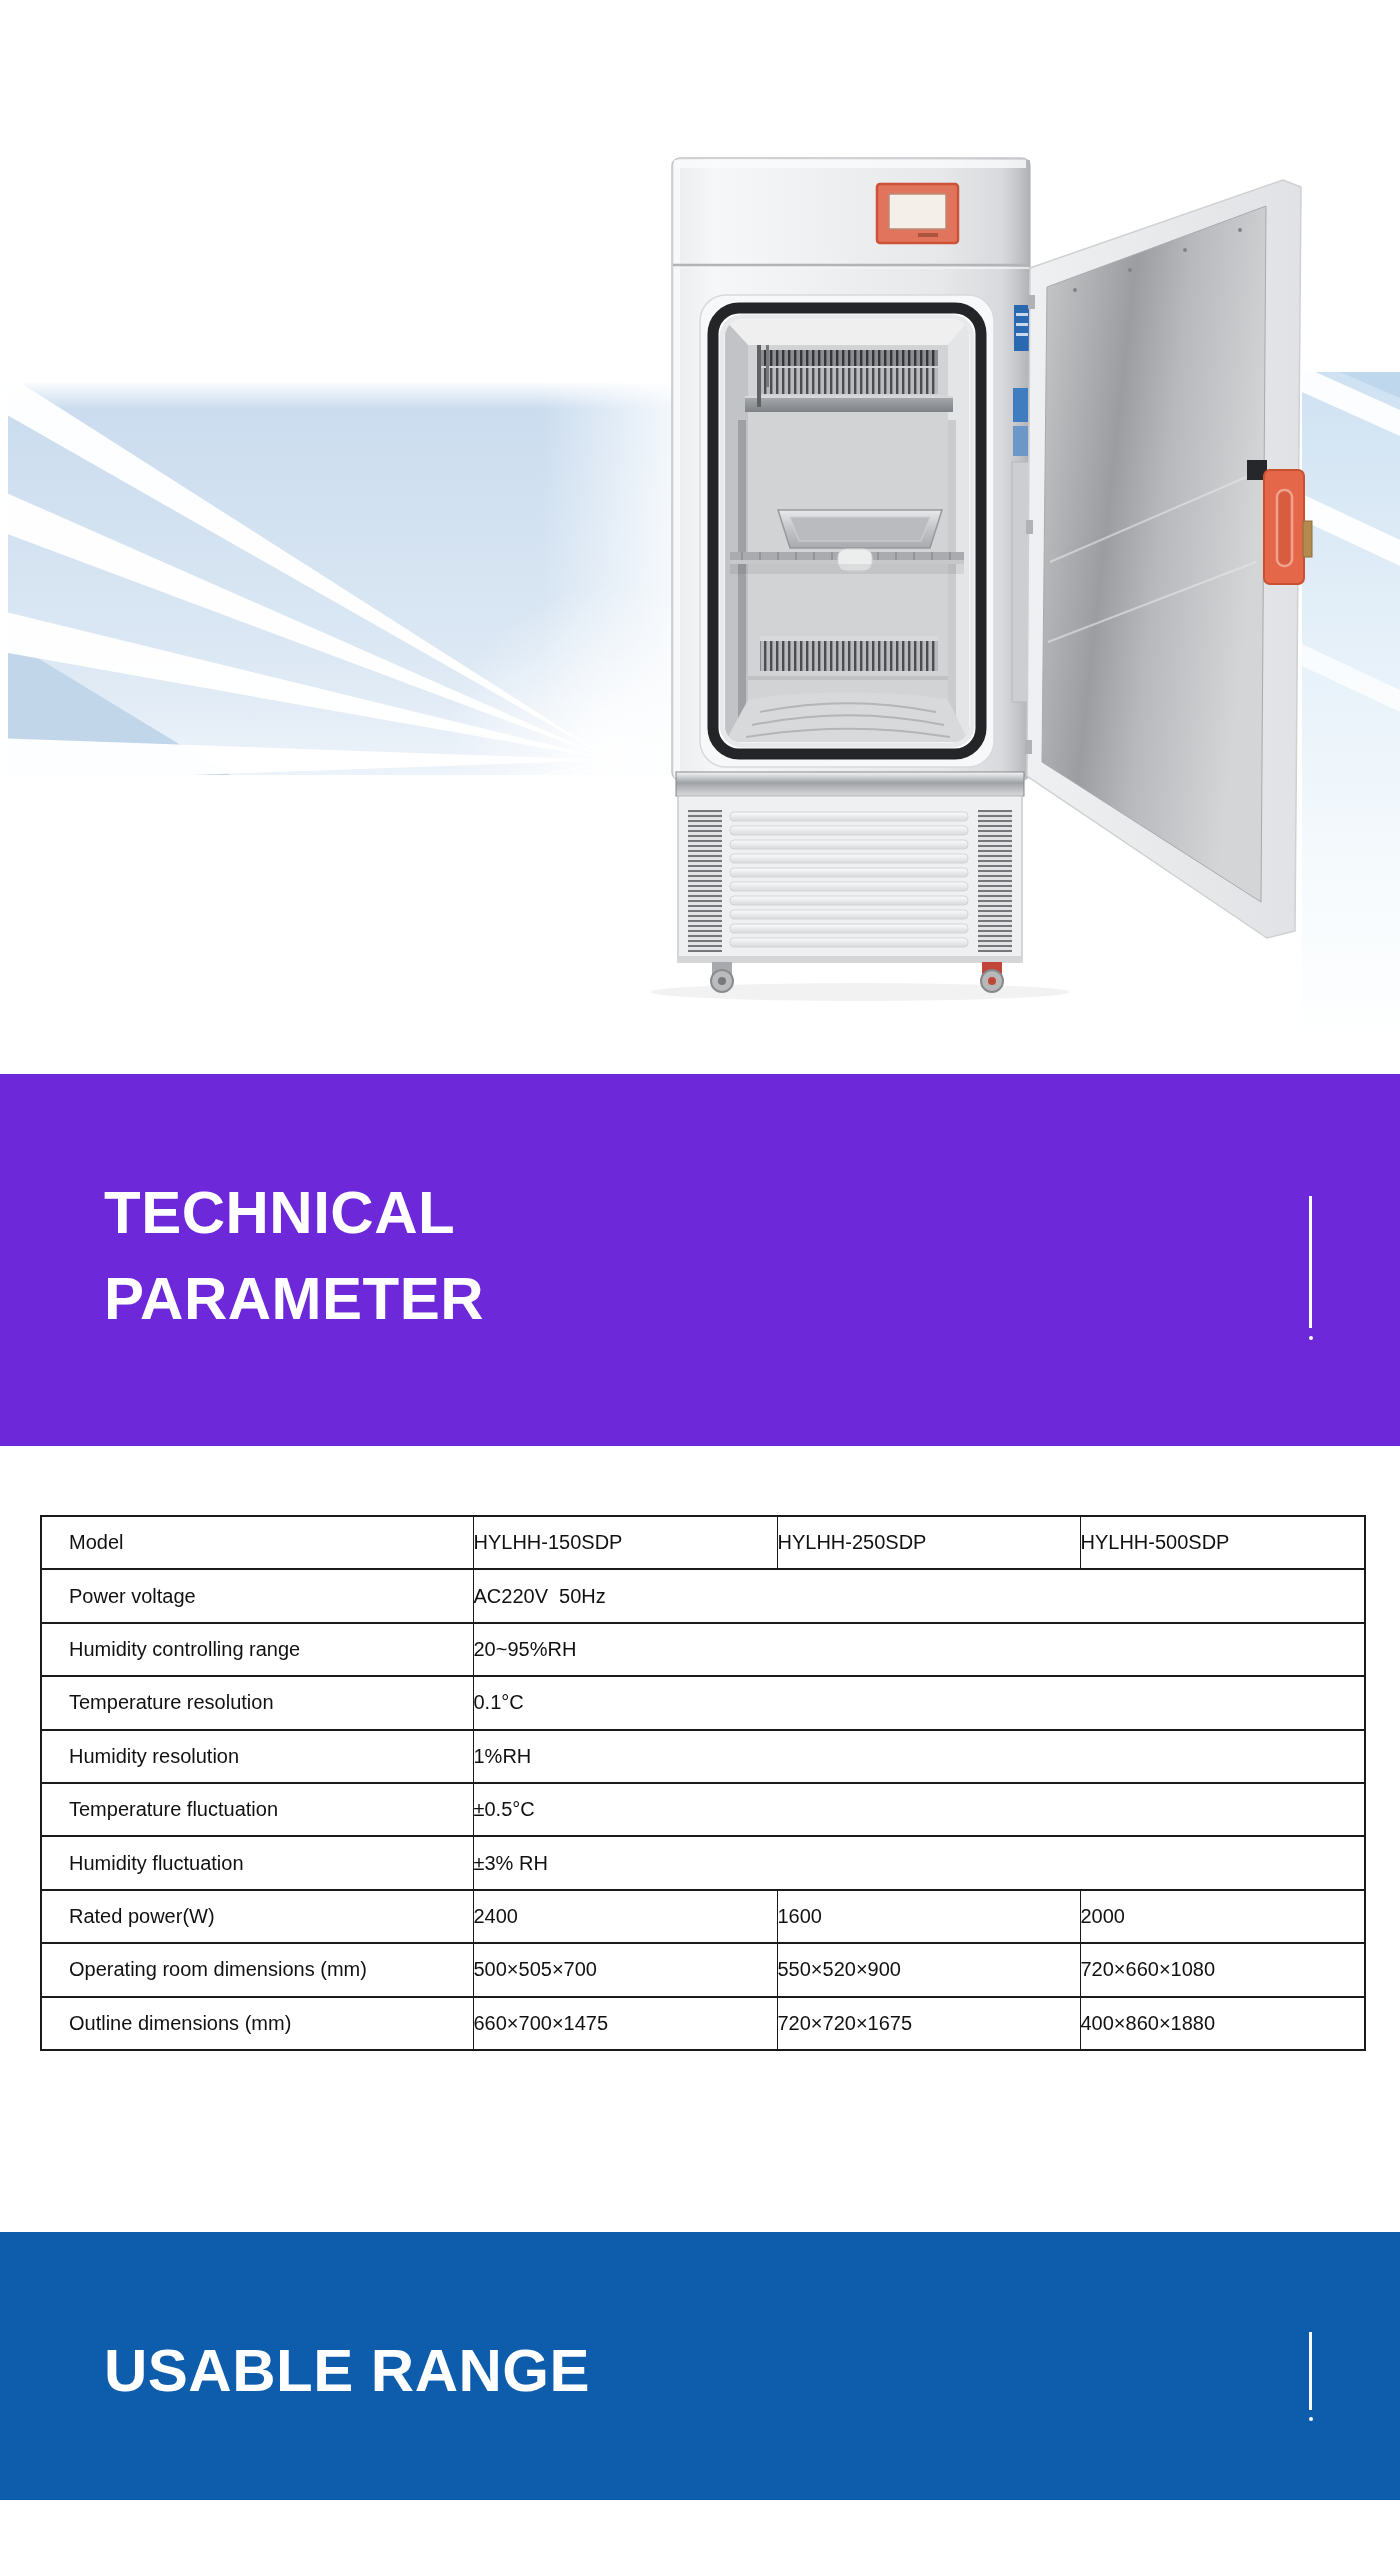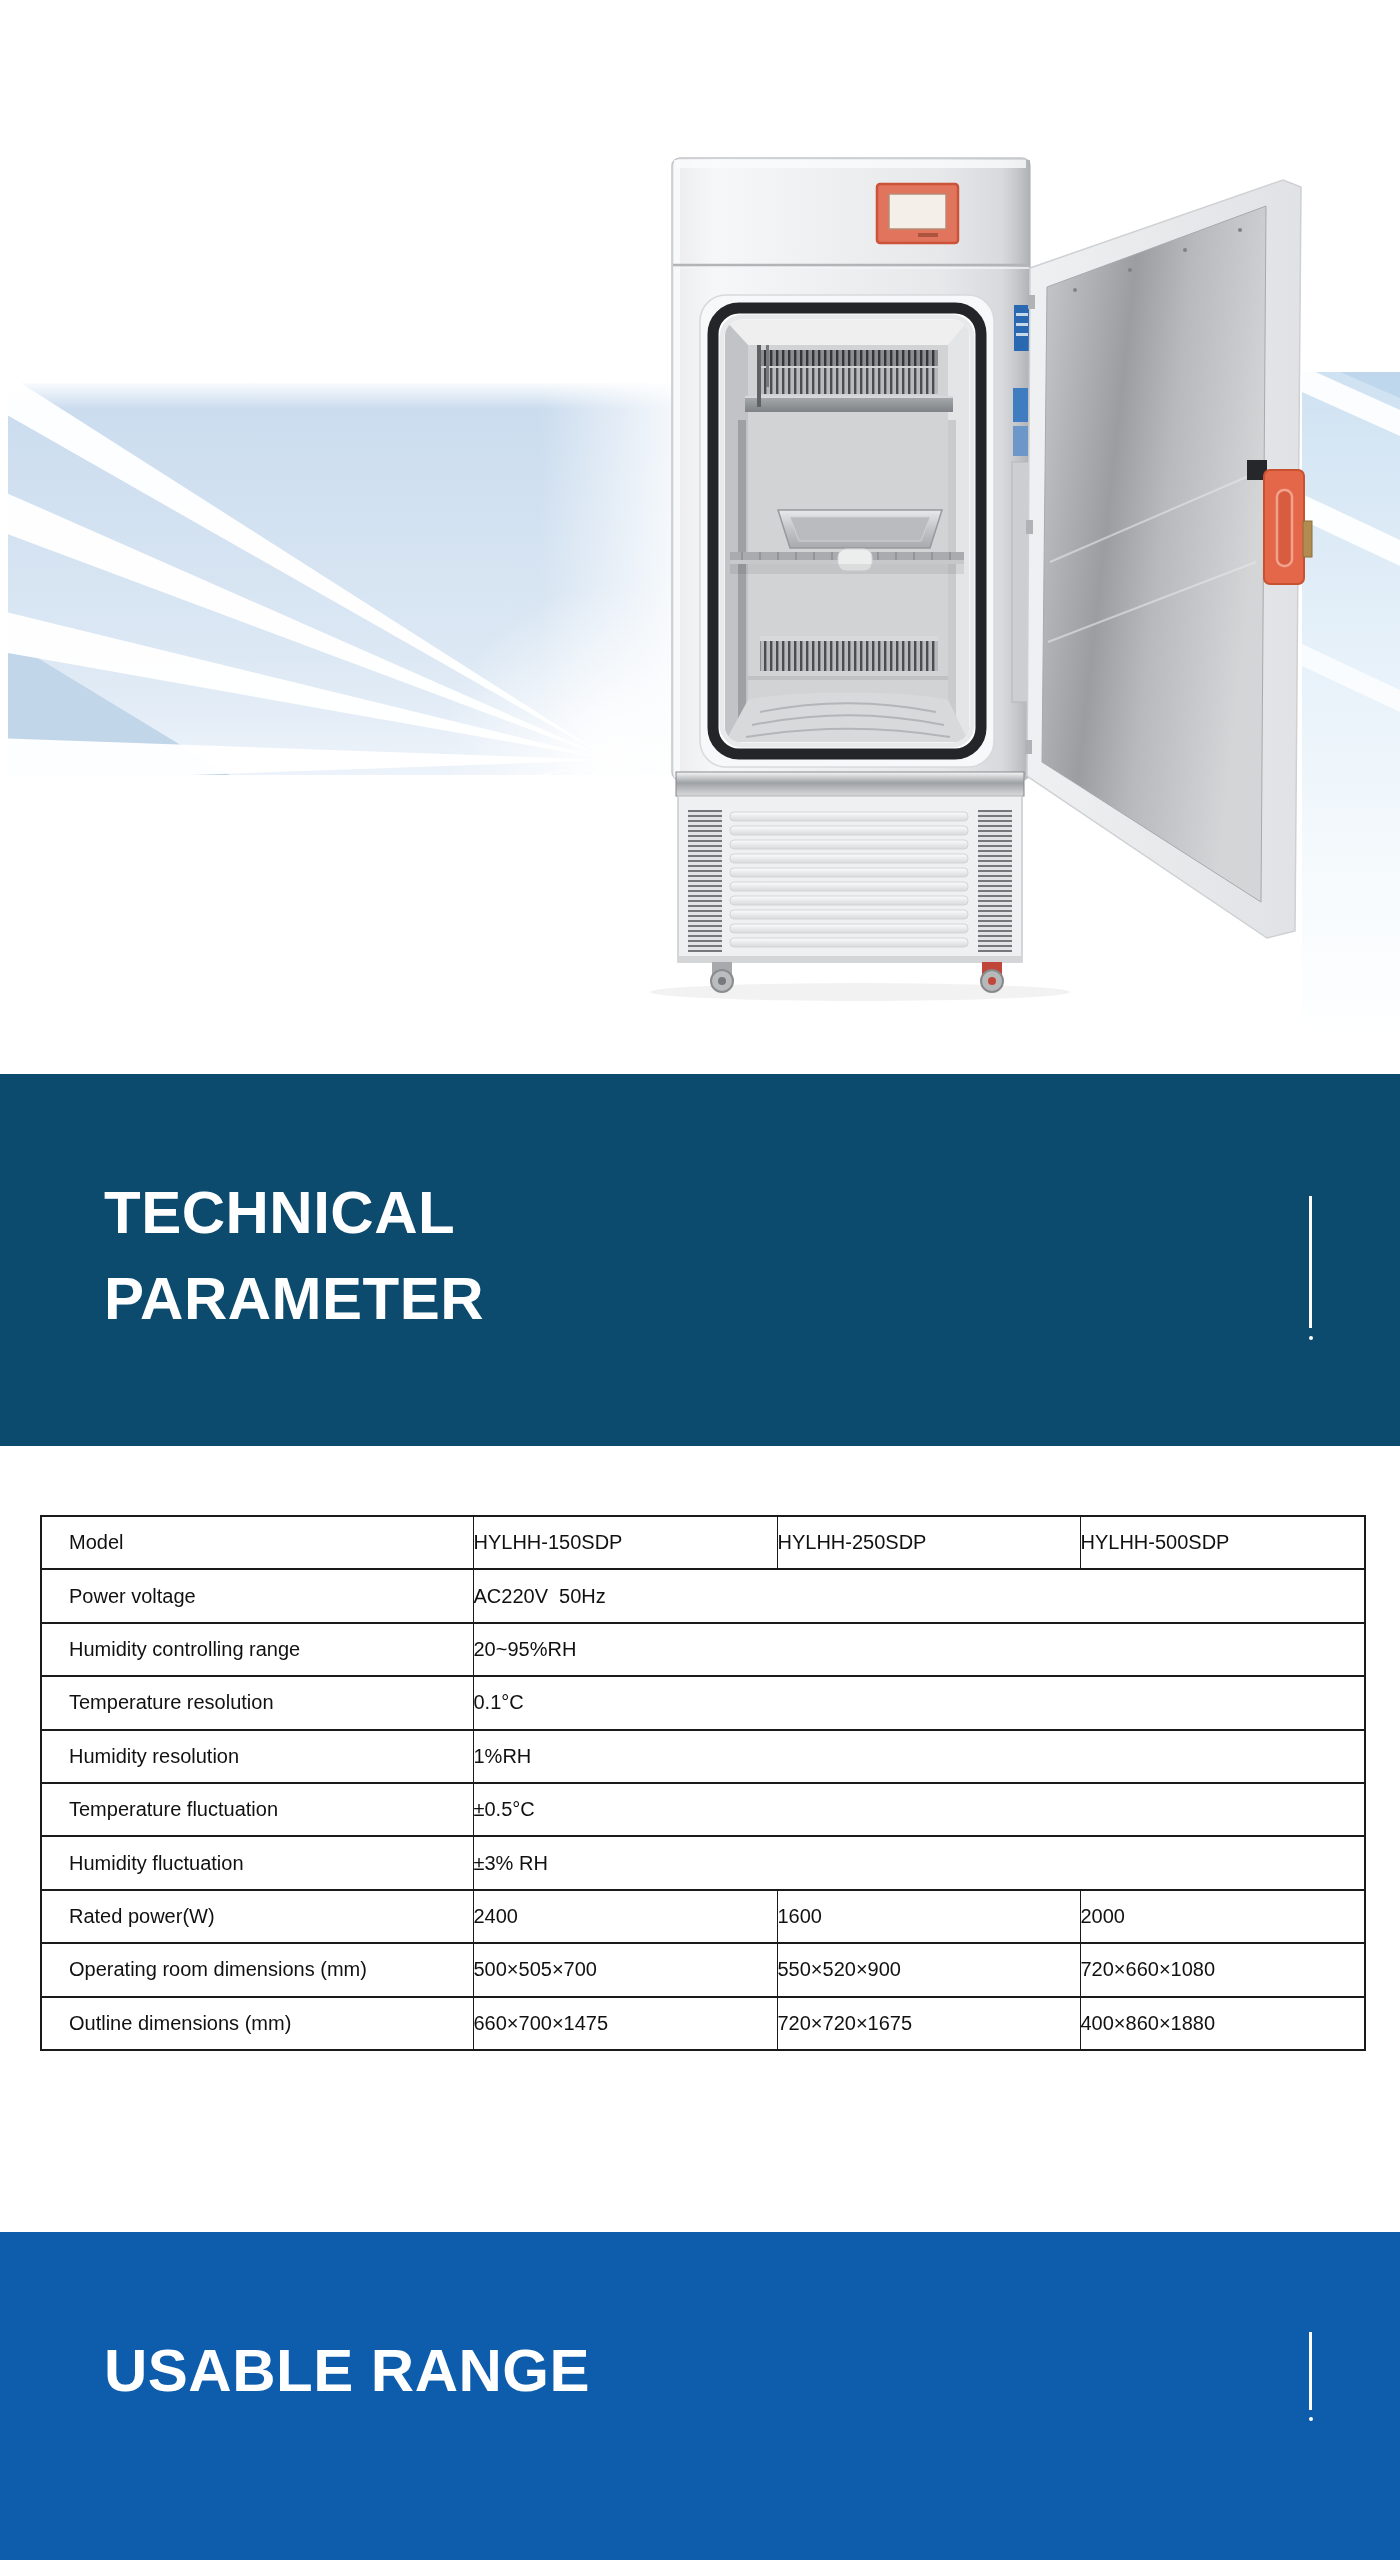--- a/index.html
+++ b/index.html
@@ -4,21 +4,21 @@
 <style>
   html,body{margin:0;padding:0;background:#ffffff;}
   .page{position:relative;width:1400px;height:2563px;background:#ffffff;overflow:hidden;
         font-family:"Liberation Sans","DejaVu Sans",sans-serif;}
   
   .photo{position:absolute;top:0;left:0;width:1400px;height:1074px;background:#ffffff;}
   .photo svg{display:block;}
   
   .banner{position:absolute;left:0;width:1400px;}
   #banner-technical{top:1074px;height:372px;}
-  #banner-usable{top:2232px;height:328px;}
+  #banner-usable{top:2232px;height:268px;}
   .banner-title{position:absolute;left:104px;top:96px;margin:0;color:#ffffff;
                 font-weight:bold;font-size:60px;line-height:86px;letter-spacing:0.5px;}
   .accent-line{position:absolute;left:1309px;width:3px;background:#ffffff;}
   #banner-technical .accent-line{top:122px;height:132px;}
   #banner-usable .accent-line{top:100px;height:78px;}
   .accent-dot{position:absolute;left:1309px;width:4px;height:4px;border-radius:50%;background:#ffffff;}
   #banner-technical .accent-dot{top:262px;}
   #banner-usable .accent-dot{top:185px;}
   
   table.spec{position:absolute;left:40px;top:1515px;width:1324px;border-collapse:collapse;
@@ -294,21 +294,21 @@
         </g>
         <g fill="#b0b2b5">
           <rect x="1028" y="295" width="7" height="14"></rect>
           <rect x="1026" y="520" width="7" height="14"></rect>
           <rect x="1025" y="740" width="7" height="14"></rect>
         </g>
       </g>
     </svg>
   </div>
 
-  <div class="banner" id="banner-technical" style="background: #0c4a6e;">
+  <div class="banner" id="banner-technical" style="background: #6d28d9;">
     <h2 class="banner-title">
       <span style="display:block">TECHNICAL</span>
       <span style="display:block">PARAMETER</span>
     </h2>
     <div class="accent-line"></div>
     <div class="accent-dot"></div>
   </div>
 
   <table class="spec">
     <colgroup>

